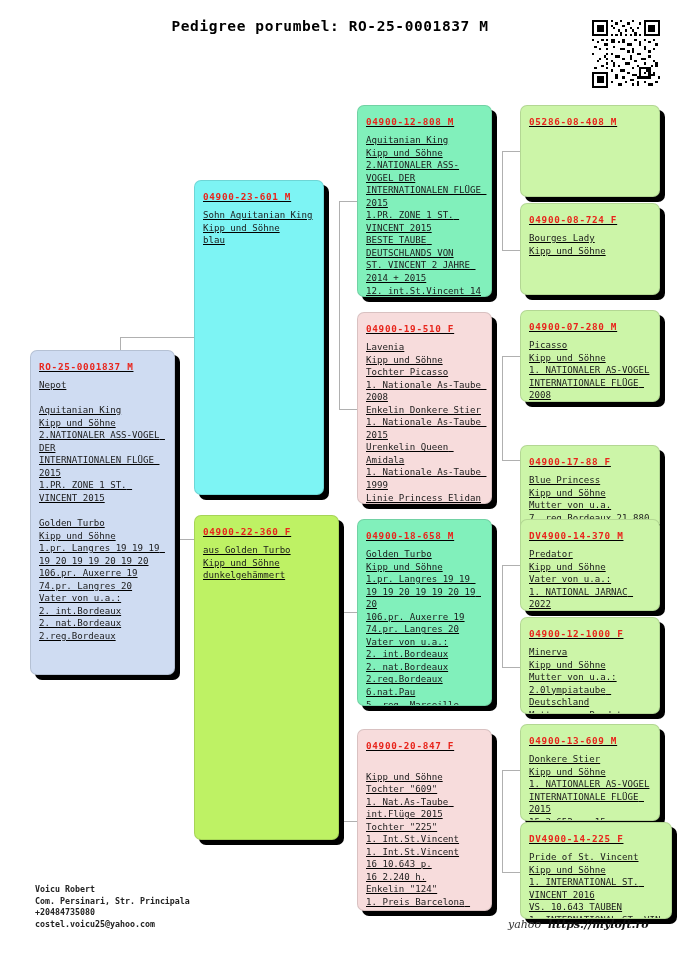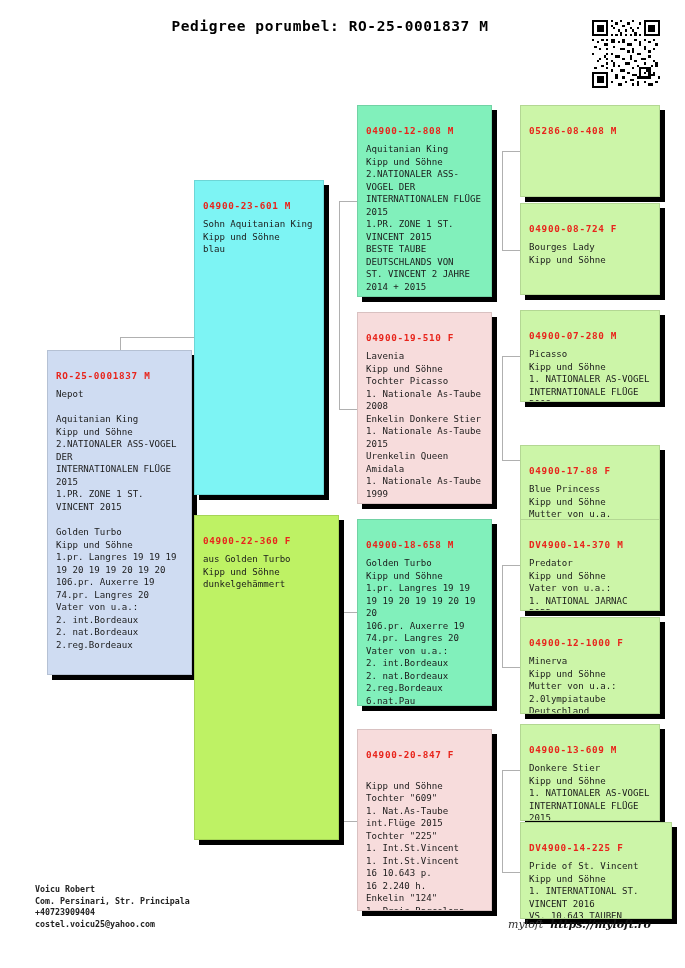--- a/index.html
+++ b/index.html
@@ -43,25 +43,26 @@
     position: absolute;
     border-color: #b0b0b0;
     border-style: solid;
     border-width: 0;
   }
 
   
   .card {
     position: absolute;
     box-sizing: border-box;
-    border-radius: 0;
-    padding: 19px 8px 6px 8px;
+    border-radius: 7px;
+    padding: 10px 8px 6px 8px;
     overflow: hidden;
     box-shadow: 5px 5px 0 0 #000000;
     border: 1px solid rgba(0,0,0,0.12);
+    text-decoration: underline;
   }
   .card .ring {
     font-family: "DejaVu Sans Mono", "Liberation Mono", monospace;
     font-weight: bold;
     font-size: 9.3px;
     color: #e8251c;
     letter-spacing: 0.7px;
     white-space: nowrap;
     margin-bottom: 7px;
   }
@@ -76,21 +77,21 @@
 
   
   .c-subject { background: #cfdcf2; }
   .c-cyan    { background: #7df4f4; }
   .c-peach   { background: #bef264; }
   .c-green   { background: #81f0bb; }
   .c-pink    { background: #f7dcdc; }
   .c-lgreen  { background: #ccf5a8; }
 
   
-  #card-subject      { left: 47px;  top: 350px; width: 145px; height: 325px; }
+  #card-subject      { left: 30px;  top: 350px; width: 145px; height: 325px; }
   #card-sire         { left: 194px; top: 180px; width: 130px; height: 315px; }
   #card-dam          { left: 194px; top: 515px; width: 145px; height: 325px; }
 
   #card-g3-1 { left: 357px; top: 105px; width: 135px; height: 192px; }
   #card-g3-2 { left: 357px; top: 312px; width: 135px; height: 192px; }
   #card-g3-3 { left: 357px; top: 519px; width: 135px; height: 187px; }
   #card-g3-4 { left: 357px; top: 729px; width: 135px; height: 182px; }
 
   #card-g4-1 { left: 520px; top: 105px; width: 140px; height: 92px; }
   #card-g4-2 { left: 520px; top: 203px; width: 140px; height: 92px; }
@@ -442,19 +443,19 @@
   <div class="ring">DV4900-14-225 F</div>
   <div class="body">Pride of St. Vincent
 Kipp und Söhne
 1. INTERNATIONAL ST. VINCENT 2016
 VS. 10.643 TAUBEN
 1. INTERNATIONAL ST. VIN</div>
 </div>
 
 <div id="owner-info">Voicu Robert
 Com. Persinari, Str. Principala
-+40723909404
++20484735080
 costel.voicu25@yahoo.com</div>
 
 <div id="brand">
-  <span id="brand-logo">myloft</span>
+  <span id="brand-logo">yahoo</span>
   <span id="brand-url">https://myloft.ro</span>
 </div>
 
 </body></html>

